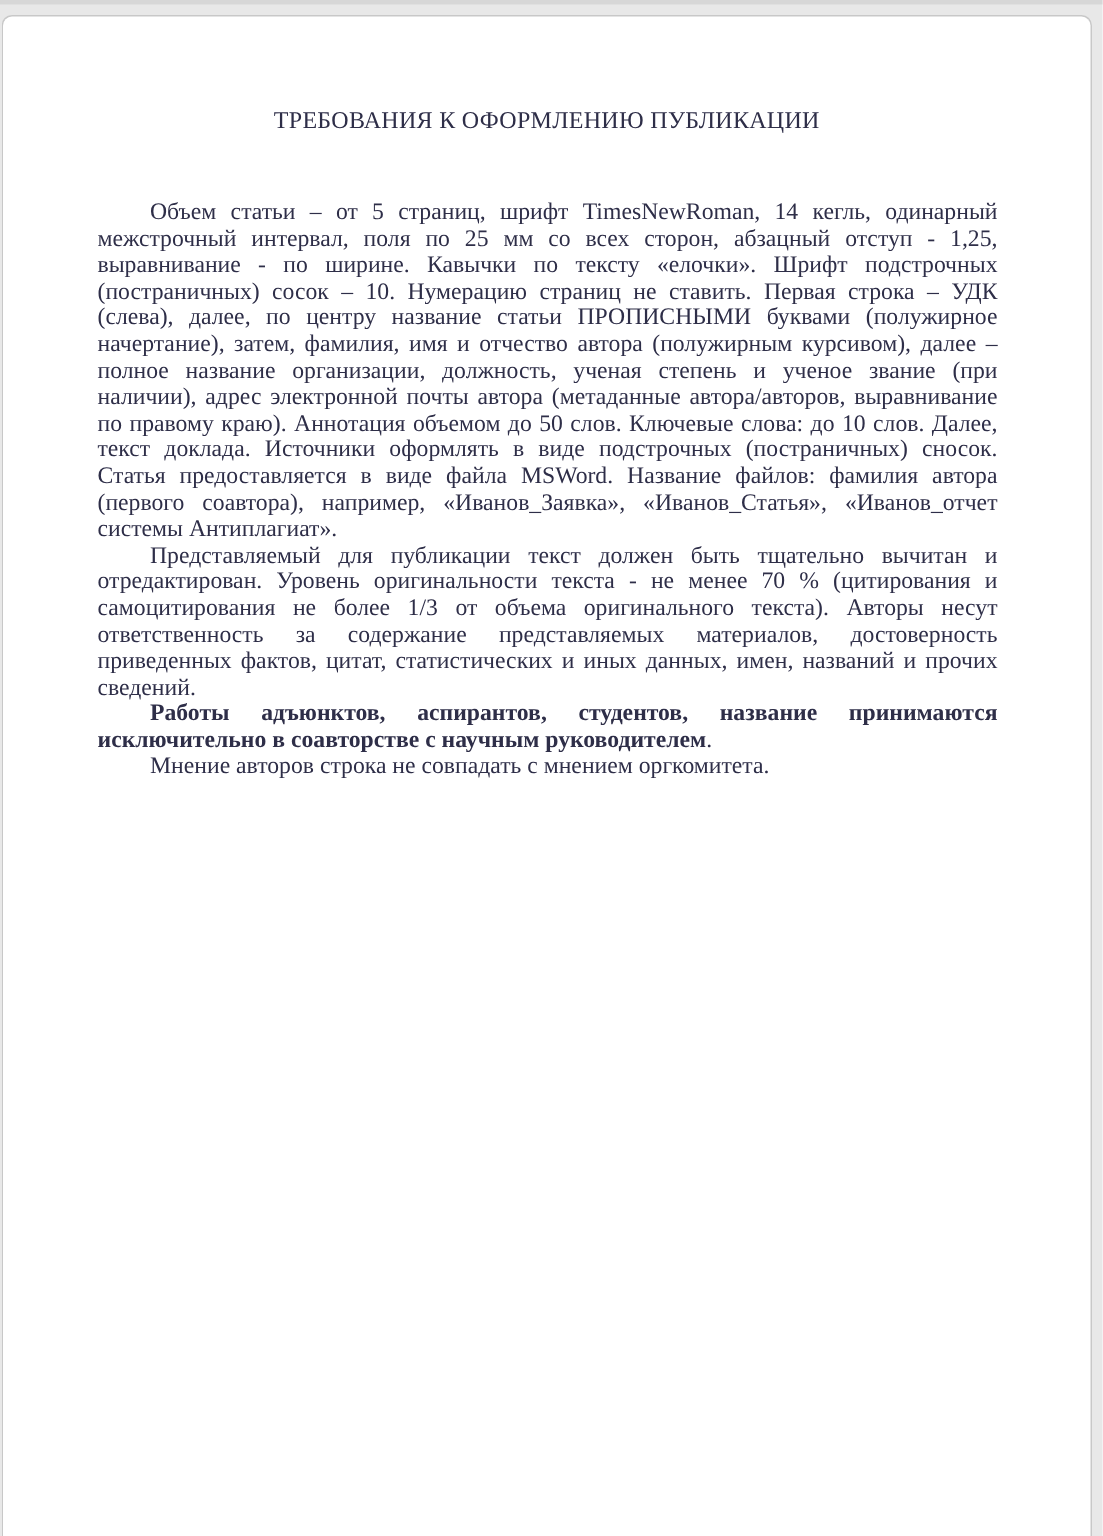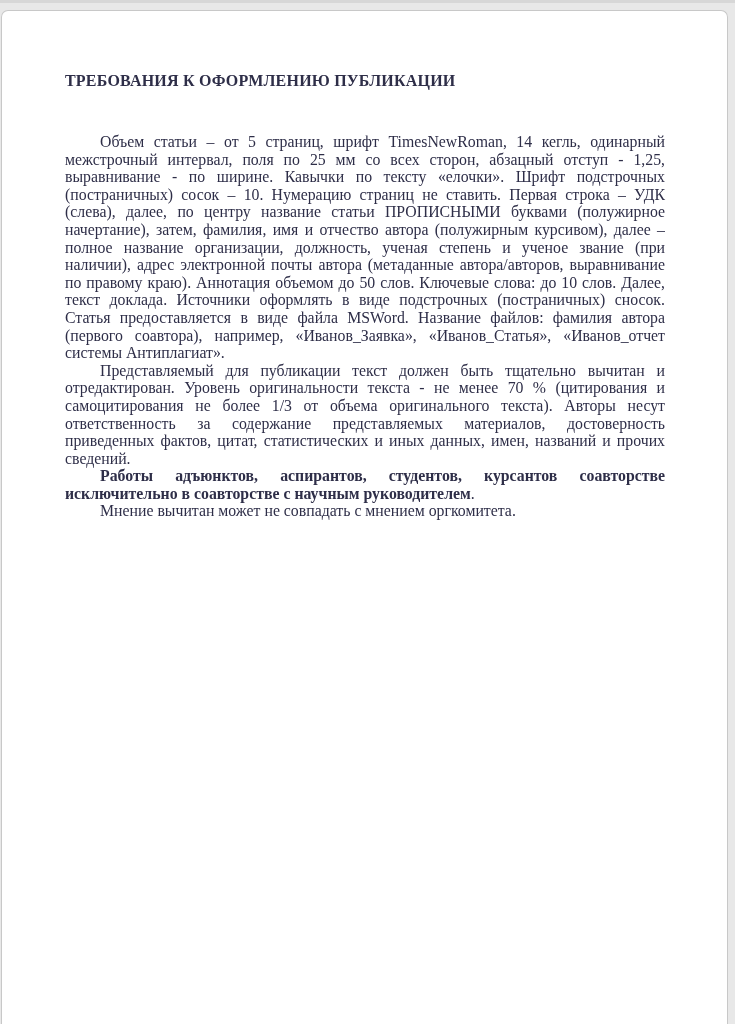--- a/index.html
+++ b/index.html
@@ -26,22 +26,22 @@
     width: 727px;
     height: 1040px;
     background: #ffffff;
     border: 1px solid #c8c8c8;
     border-bottom: none;
     border-radius: 7px 7px 0 0;
     box-sizing: border-box;
     padding: 61px 63px 0 63px;
   }
   .doc-title {
-    text-align: left;
-    font-weight: bold;
+    text-align: center;
+    font-weight: normal;
     font-size: 16px;
     line-height: 18px;
     letter-spacing: 0.2px;
     color: #2e2e48;
     margin: 0 0 19px 0;
   }
   .doc-body {
     width: 600px;
     color: #2e2e48;
     font-size: 15.8px;
@@ -63,17 +63,17 @@
 <div class="backdrop-top-line"></div>
 
 <div class="doc-page">
   <h1 class="doc-title">ТРЕБОВАНИЯ К ОФОРМЛЕНИЮ ПУБЛИКАЦИИ</h1>
 
   <div class="doc-body">
     <p class="para">Объем статьи – от 5 страниц, шрифт TimesNewRoman, 14 кегль, одинарный межстрочный интервал, поля по 25 мм со всех сторон, абзацный отступ - 1,25, выравнивание - по ширине. Кавычки по тексту «елочки». Шрифт подстрочных (постраничных) сосок – 10. Нумерацию страниц не ставить. Первая строка – УДК (слева), далее, по центру название статьи ПРОПИСНЫМИ буквами (полужирное начертание), затем, фамилия, имя и отчество автора (полужирным курсивом), далее – полное название организации, должность, ученая степень и ученое звание (при наличии), адрес электронной почты автора (метаданные автора/авторов, выравнивание по правому краю). Аннотация объемом до 50 слов. Ключевые слова: до 10 слов. Далее, текст доклада. Источники оформлять в виде подстрочных (постраничных) сносок. Статья предоставляется в виде файла MSWord. Название файлов: фамилия автора (первого соавтора), например, «Иванов_Заявка», «Иванов_Статья», «Иванов_отчет системы Антиплагиат».</p>
 
     <p class="para">Представляемый для публикации текст должен быть тщательно вычитан и отредактирован. Уровень оригинальности текста - не менее 70 % (цитирования и самоцитирования не более 1/3 от объема оригинального текста). Авторы несут ответственность за содержание представляемых материалов, достоверность приведенных фактов, цитат, статистических и иных данных, имен, названий и прочих сведений.</p>
 
-    <p class="para bold"><span>Работы адъюнктов, аспирантов, студентов, курсантов соавторстве исключительно в соавторстве с научным руководителем</span><span class="plain-suffix">.</span></p>
+    <p class="para bold"><span>Работы адъюнктов, аспирантов, студентов, название принимаются исключительно в соавторстве с научным руководителем</span><span class="plain-suffix">.</span></p>
 
-    <p class="para">Мнение вычитан может не совпадать с мнением оргкомитета.</p>
+    <p class="para">Мнение авторов строка не совпадать с мнением оргкомитета.</p>
   </div>
 </div>
 
 </body></html>

